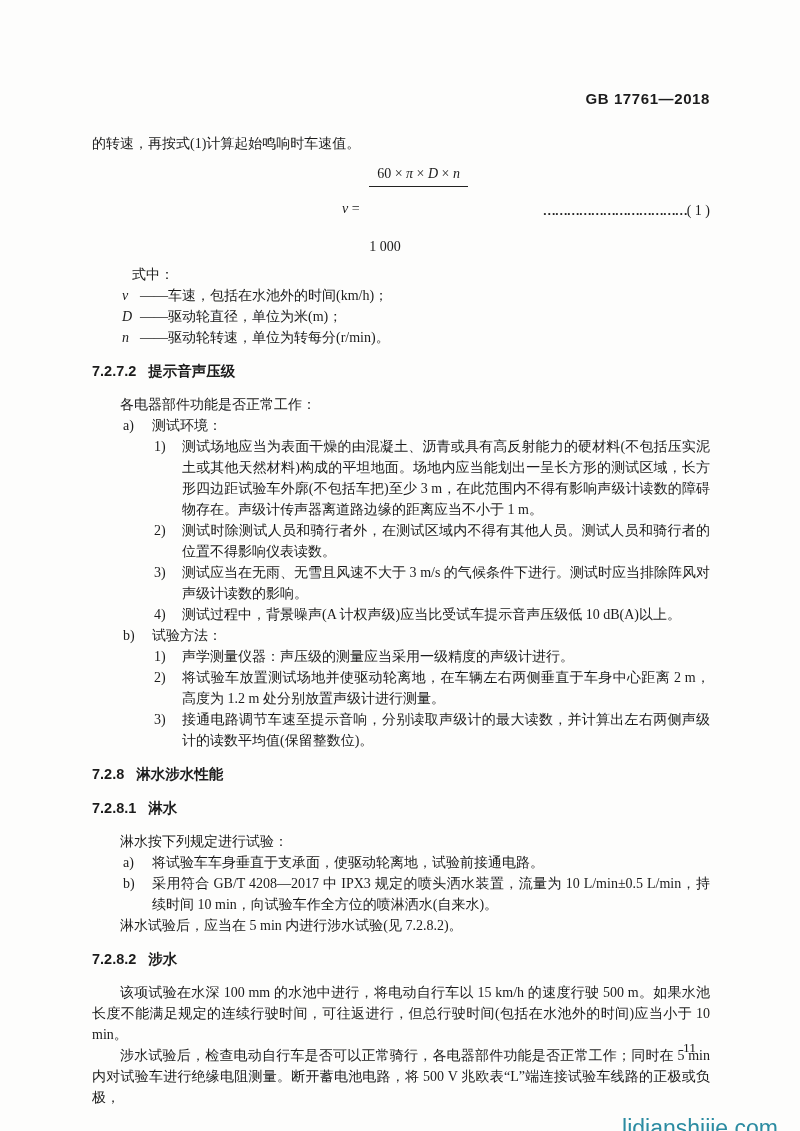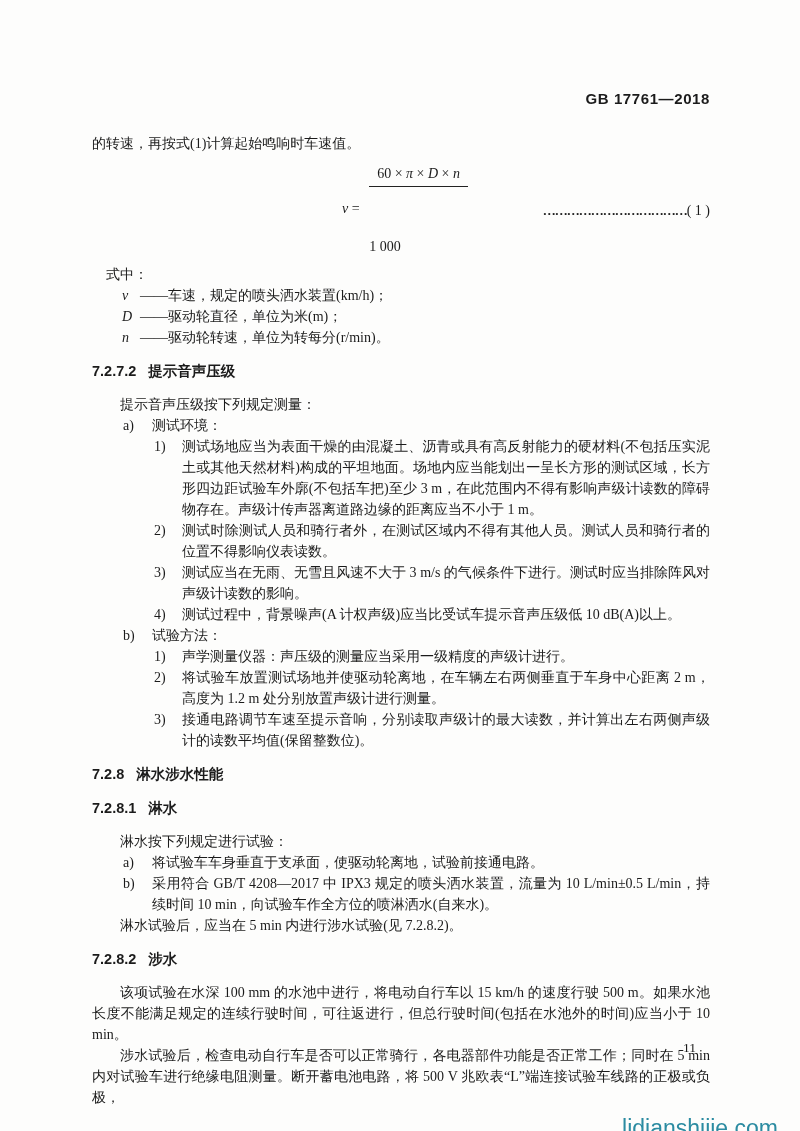--- a/index.html
+++ b/index.html
@@ -28,21 +28,21 @@
   .formula-row{display:flex;align-items:center;margin:9px 0 7px;}
   .f-spacer{width:250px;flex:0 0 auto;}
   .f-main{white-space:nowrap;}
   .f-dots{margin-left:auto;white-space:nowrap;letter-spacing:-1px;font-size:13px;font-weight:700;}
   .f-tag{letter-spacing:0;font-size:14px;font-weight:400;}
   .frac{display:inline-block;vertical-align:middle;text-align:left;margin-left:6px;}
   .frac .fn{display:block;padding:0 8px 2px;border-bottom:1.3px solid #222;}
   .frac .fd{display:block;padding-top:2px;margin-top:47px;}
   .it{font-style:italic;}
   
-  .where-label{margin-left:14px;}
+  .where-label{margin-left:40px;}
   .term{display:flex;margin-left:30px;}
   .term .sym{flex:0 0 18px;font-style:italic;}
   .term .dash{flex:0 0 auto;}
   
   .h{
     font-family:"Liberation Sans","DejaVu Sans",sans-serif;
     font-weight:700;font-size:14.5px;
     margin:13px 0 12px;
   }
   .h .num{margin-right:12px;font-family:"Liberation Sans","DejaVu Sans",sans-serif;}
@@ -75,38 +75,38 @@
     <div class="formula-row">
       <span class="f-spacer"></span>
       <span class="f-main"><span class="it">v</span><span> = </span><span class="frac"><span class="fn"><span>60</span><span> × </span><span class="it">π</span><span> × </span><span class="it">D</span><span> × </span><span class="it">n</span></span><span class="fd">1 000</span></span></span>
       <span class="f-dots"><span>………………………………</span><span class="f-tag">( 1 )</span></span>
     </div>
 
     <p class="where-label">式中：</p>
     <div class="term">
       <span class="sym">v</span>
       <span class="dash">——</span>
-      <span>车速，规定的喷头洒水装置(km/h)；</span>
+      <span>车速，包括在水池外的时间(km/h)；</span>
     </div>
     <div class="term">
       <span class="sym">D</span>
       <span class="dash">——</span>
       <span>驱动轮直径，单位为米(m)；</span>
     </div>
     <div class="term">
       <span class="sym">n</span>
       <span class="dash">——</span>
       <span>驱动轮转速，单位为转每分(r/min)。</span>
     </div>
 
     <div class="h">
       <span class="num">7.2.7.2</span><span>提示音声压级</span>
     </div>
 
-    <p class="indent">提示音声压级按下列规定测量：</p>
+    <p class="indent">各电器部件功能是否正常工作：</p>
 
     <div class="li lv1">
       <span class="mk1">a)</span>
       <div class="tx">测试环境：</div>
     </div>
     <div class="li lv2">
       <span class="mk2">1)</span>
       <div class="tx">测试场地应当为表面干燥的由混凝土、沥青或具有高反射能力的硬材料(不包括压实泥土或其他天然材料)构成的平坦地面。场地内应当能划出一呈长方形的测试区域，长方形四边距试验车外廓(不包括车把)至少 3 m，在此范围内不得有影响声级计读数的障碍物存在。声级计传声器离道路边缘的距离应当不小于 1 m。</div>
     </div>
     <div class="li lv2">

